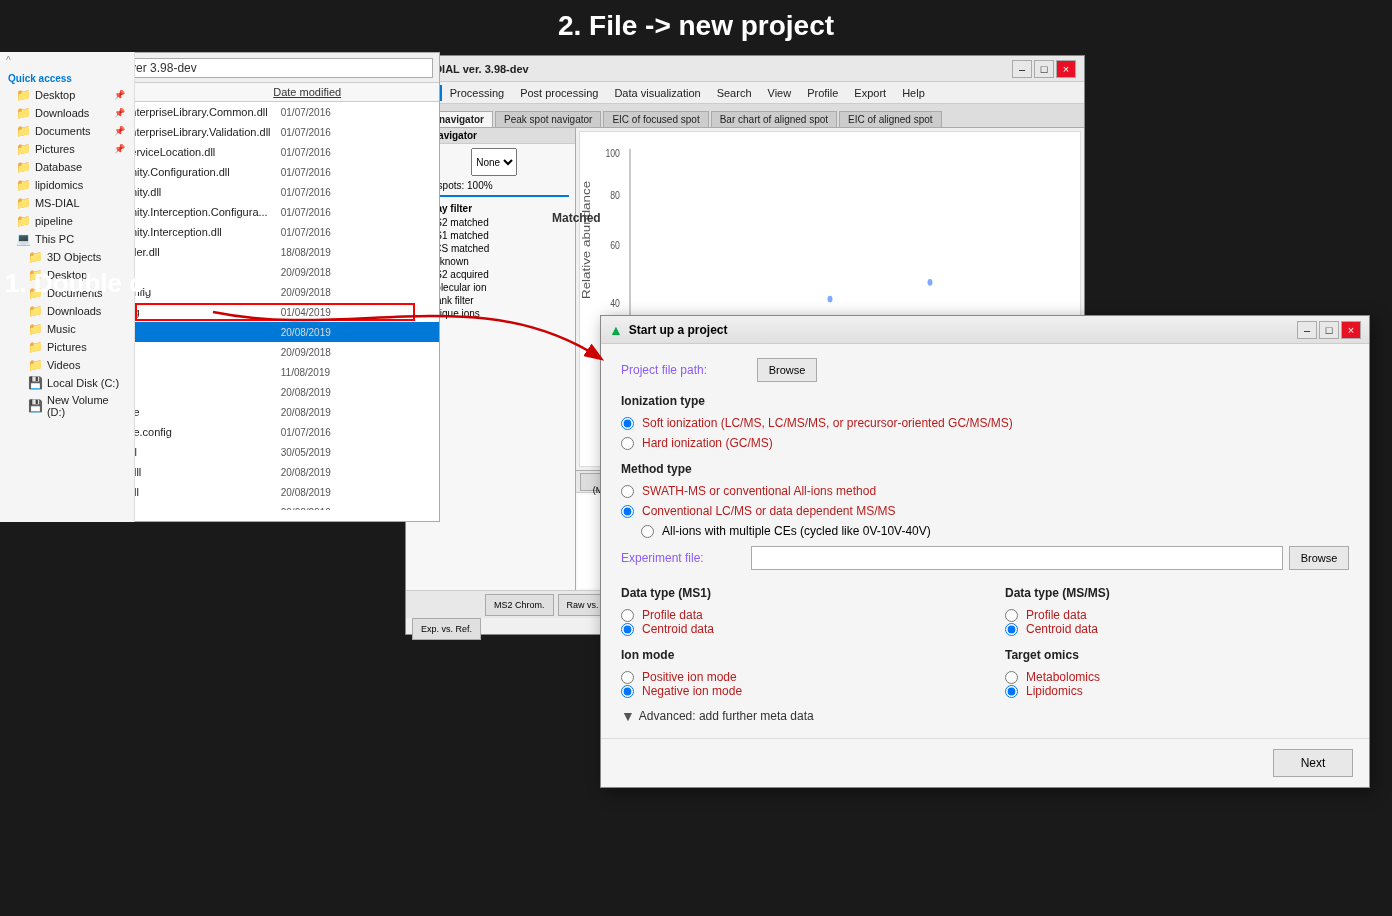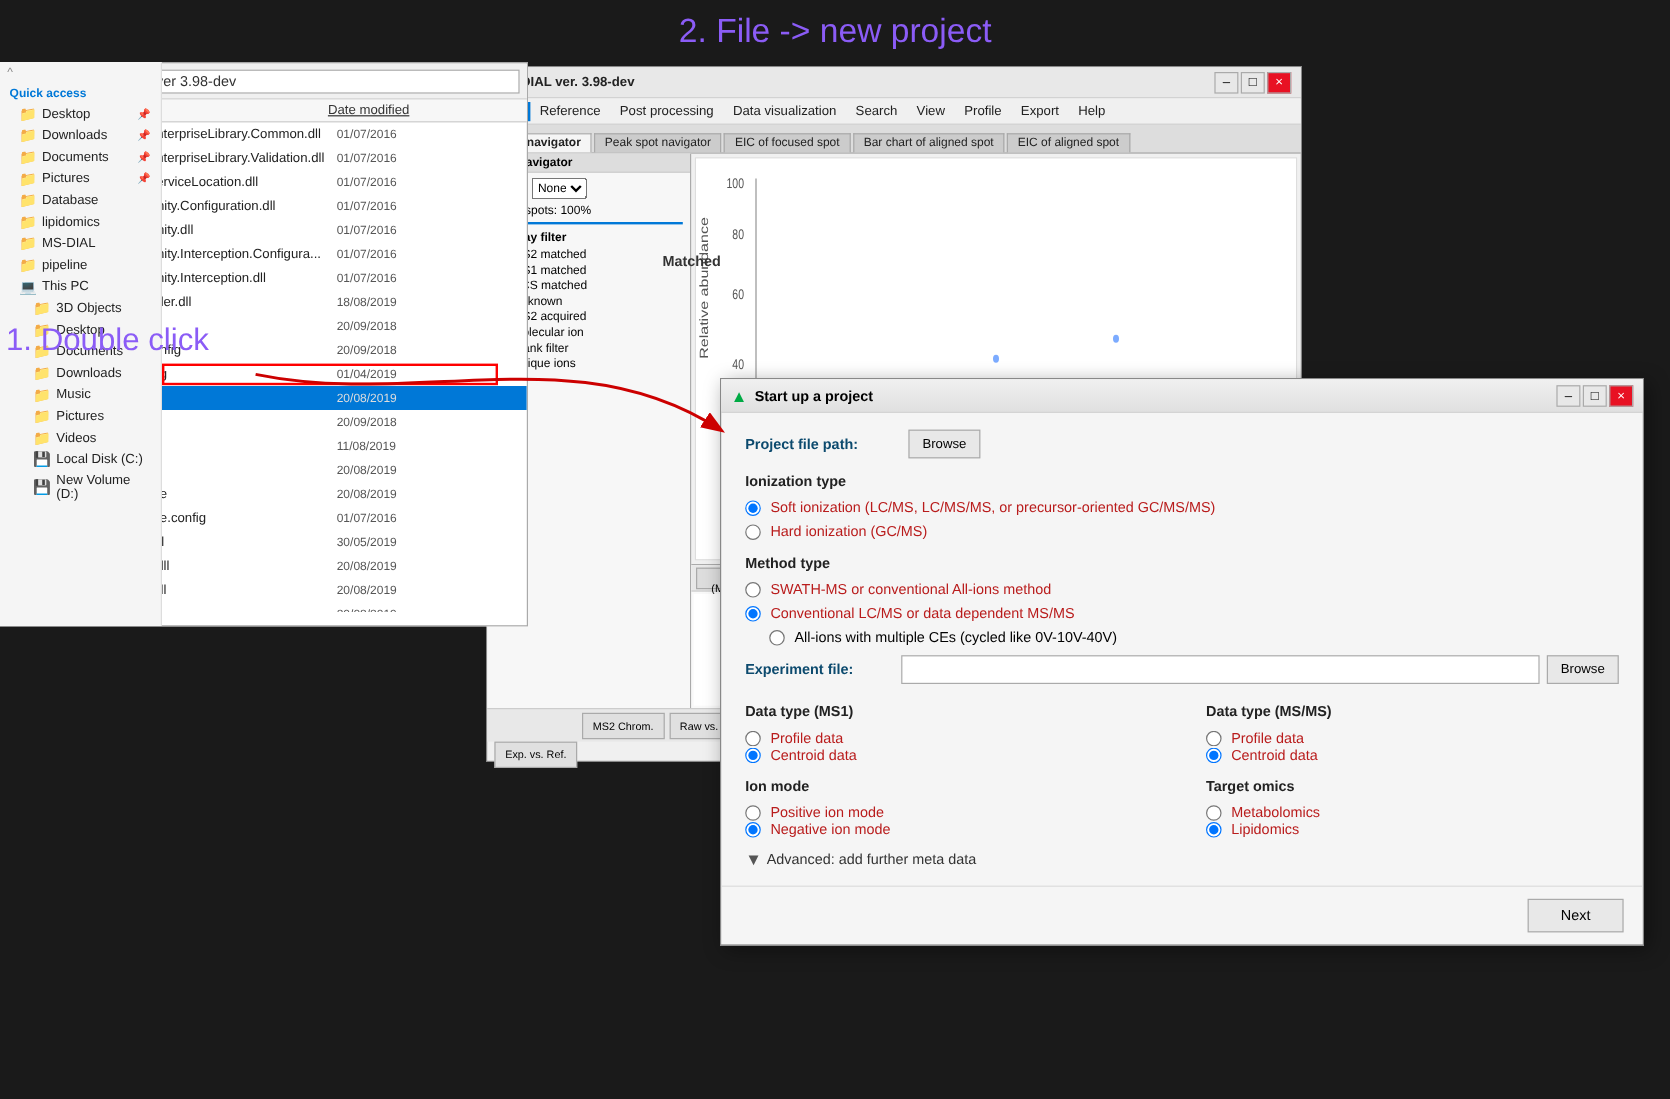--- a/index.html
+++ b/index.html
@@ -160,22 +160,22 @@
     .dialog-body { padding: 14px 20px; }
 
     .form-row {
       display: flex;
       align-items: center;
       margin-bottom: 12px;
     }
     .form-label {
       width: 130px;
       font-size: 12px;
-      color: #0c4a6e;
-      font-weight: 700;
+      color: #8b5cf6;
+      font-weight: 400;
     }
     .form-input {
       flex: 1;
       height: 24px;
       border: 1px solid #aaa;
       padding: 2px 6px;
       font-size: 11px;
       background: #fff;
     }
     .form-browse {
@@ -227,22 +227,22 @@
       color: #222;
       cursor: pointer;
       gap: 4px;
     }
     .si-icon { font-size: 12px; }
 
     
     .overlay-text {
       position: absolute;
       font-size: 26px;
-      font-weight: normal;
-      color: #8b5cf6;
+      font-weight: bold;
+      color: #ffffff;
       z-index: 300;
       pointer-events: none;
     }
 
     
     .svg-arrow {
       position: absolute;
       top: 0; left: 0;
       width: 1392px;
       height: 916px;
@@ -487,21 +487,21 @@
     <span class="win-title">MS-DIAL ver. 3.98-dev</span>
     <div class="win-controls">
       <button class="win-btn">–</button>
       <button class="win-btn">□</button>
       <button class="win-btn close">×</button>
     </div>
   </div>
 
   <div class="msdial-menubar" id="msdial-menubar">
       <span class="menu-item active">File</span>
-      <span class="menu-item">Reference</span>
+      <span class="menu-item">Processing</span>
       <span class="menu-item">Post processing</span>
       <span class="menu-item">Data visualization</span>
       <span class="menu-item">Search</span>
       <span class="menu-item">View</span>
       <span class="menu-item">Profile</span>
       <span class="menu-item">Export</span>
       <span class="menu-item">Help</span>
     </div>
 
   <div class="msdial-top-tabs" id="msdial-top-tabs">
@@ -512,21 +512,21 @@
       <button class="tab-btn">EIC of aligned spot</button>
     </div>
 
   <div style="display:flex; flex:1; height:calc(100% - 116px);">
 
     <div style="width:170px; border-right:1px solid #aaa; background:#f7f7f7; display:flex; flex-direction:column; font-size:10px; overflow:hidden;">
       <div style="background:#ddd; padding:2px 6px; font-size:10px; font-weight:bold; border-bottom:1px solid #ccc;">File navigator</div>
       <div style="padding:4px 6px;">
         <div style="display:flex; align-items:center; gap:4px; margin-bottom:4px;">
           <span>Label:</span>
-          <select style="font-size:10px; height:18px;">
+          <select style="font-size:10px; height:28px;margin-left:28px;">
             <option>None</option>
           </select>
         </div>
         <div style="margin-bottom:4px;">Peak spots: 100%</div>
         <div style="height:2px; background:#0078d7; margin-bottom:6px;"></div>
         <div style="font-weight:bold; margin-bottom:3px;">Display filter</div>
         <div id="filter-checkboxes">
             <div class="filter-row">
               <input type="checkbox" style="">
               <label>MS2 matched</label>

